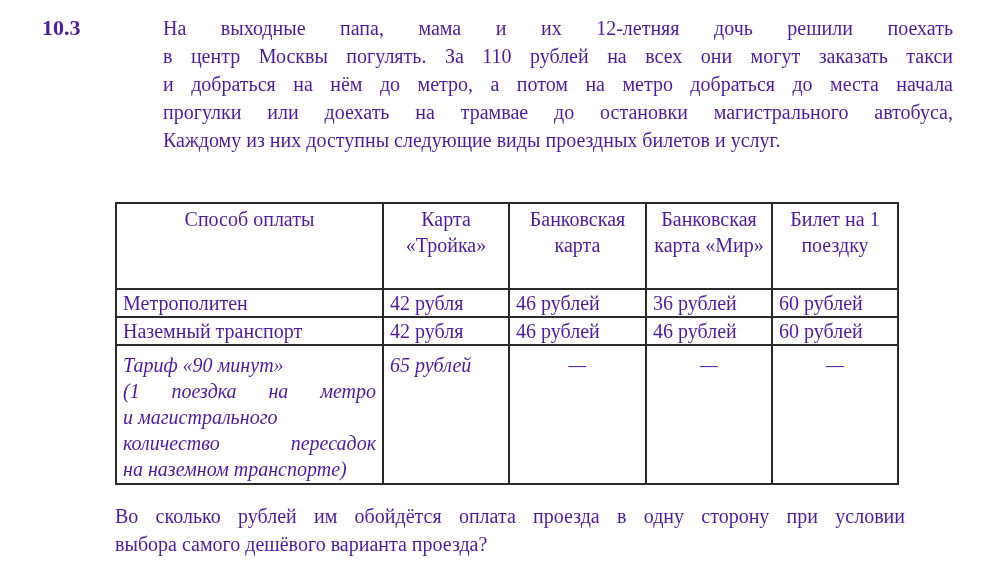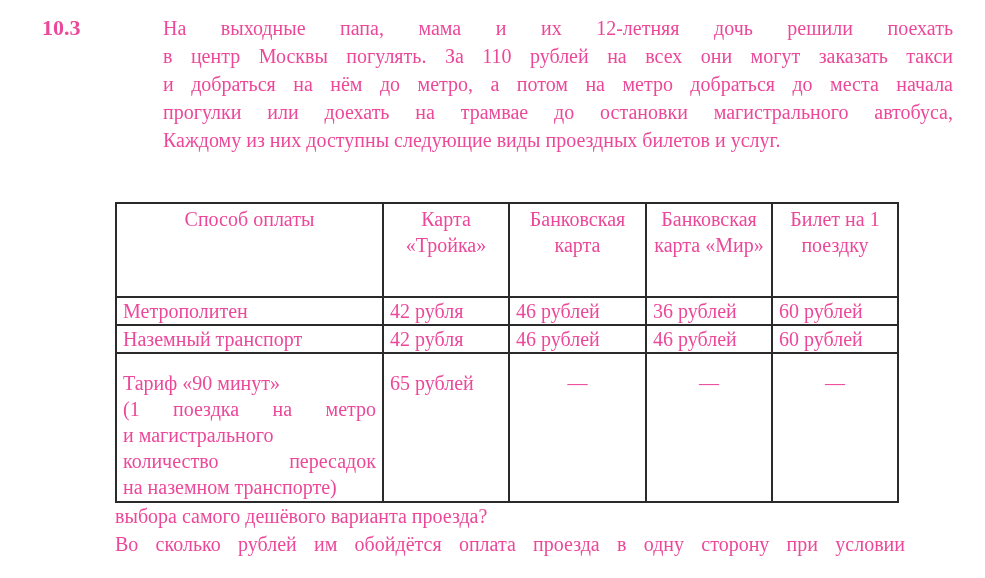--- a/index.html
+++ b/index.html
@@ -6,21 +6,21 @@
     margin: 0;
     padding: 0;
     background: #ffffff;
   }
   .page {
     position: relative;
     width: 985px;
     height: 578px;
     background: #ffffff;
     font-family: "Liberation Serif", "DejaVu Serif", serif;
-    color: #ec4899;
+    color: #4c1d95;
     overflow: hidden;
   }
   .problem-number {
     position: absolute;
     left: 42px;
     top: 14px;
     font-size: 22px;
     line-height: 28px;
     font-weight: bold;
   }
@@ -50,27 +50,27 @@
   }
   .payment-table td, .payment-table th {
     border: 2px solid #2a2a2a;
     vertical-align: top;
     font-weight: normal;
     overflow: hidden;
   }
   .payment-table th {
     text-align: center;
     height: 74px;
-    padding: 2px 4px 16px 4px;
+    padding: 2px 4px 8px 4px;
   }
   .payment-table td {
     padding: 0 6px;
   }
   .payment-table tr.data-row td { height: 24px; margin-top: 24px; }
-  .payment-table tr.tariff-row td { height: 131px; padding-top: 16px; }
+  .payment-table tr.tariff-row td { height: 131px; padding-top: 6px; font-style: italic; }
   .cell-left  { text-align: left; }
   .cell-dash  { text-align: center; }
   .tariff-label .tline { text-align: left; }
   .tariff-label .tline.j {
     text-align: justify;
     text-align-last: justify;
   }
   .question-text {
     position: absolute;
     left: 115px;
@@ -142,17 +142,17 @@
         </td>
         <td class="cell-left">65 рублей</td>
         <td class="cell-dash">—</td>
         <td class="cell-dash">—</td>
         <td class="cell-dash">—</td>
       </tr>
     </tbody>
   </table>
 
   <div class="question-text">
+    <div class="qline j">Во сколько рублей им обойдётся оплата проезда в одну сторону при условии</div>
     <div class="qline">выбора самого дешёвого варианта проезда?</div>
-    <div class="qline j">Во сколько рублей им обойдётся оплата проезда в одну сторону при условии</div>
   </div>
 
 </div>
 
 </body></html>

